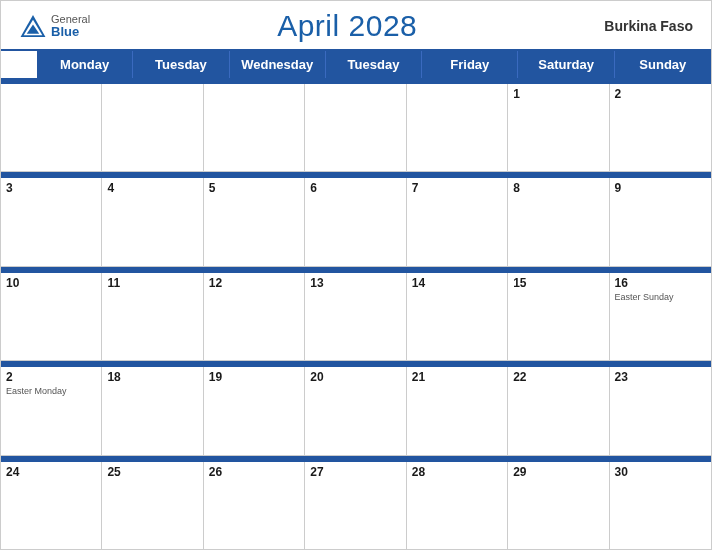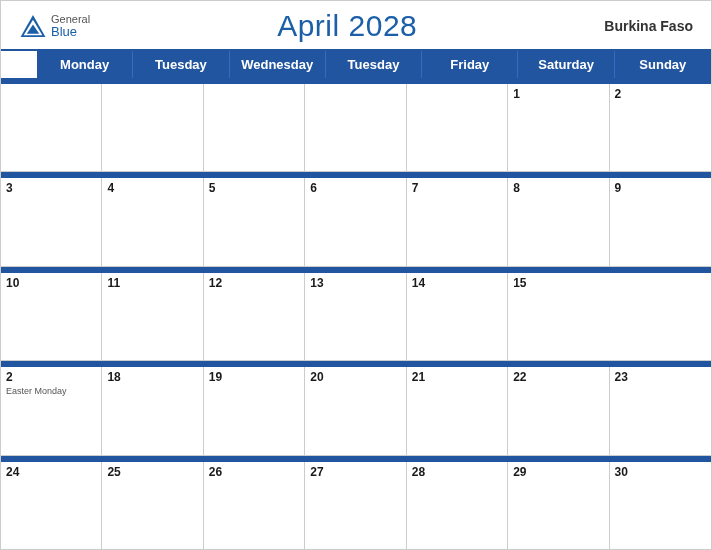--- a/index.html
+++ b/index.html
@@ -37,21 +37,21 @@
       line-height: 1;
     }
     .logo-general {
       font-size: 11px;
       color: #555;
       font-weight: 400;
     }
     .logo-blue {
       font-size: 13px;
       color: #1a5fa8;
-      font-weight: 400;
+      font-weight: 700;
     }
     .logo-icon {
       width: 28px;
       height: 28px;
     }
     .header-title {
       font-size: 30px;
       color: #1a5fa8;
       font-weight: 400;
       letter-spacing: 0.5px;
@@ -232,20 +232,24 @@
             </div>
           <div class="day-cell">
               <span class="day-number">13</span>
             </div>
           <div class="day-cell">
               <span class="day-number">14</span>
             </div>
           <div class="day-cell">
               <span class="day-number">15</span>
             </div>
+          <div class="day-cell">
+            <span class="day-number">16</span>
+            <span class="holiday-name">Easter Sunday</span>
+          </div>
         </div>
       </div>
 
       <div class="week-section">
         <div class="blue-bar"></div>
         <div class="cells-row">
           <div class="day-cell">
             <span class="day-number">2</span>
             <span class="holiday-name">Easter Monday</span>
           </div>

